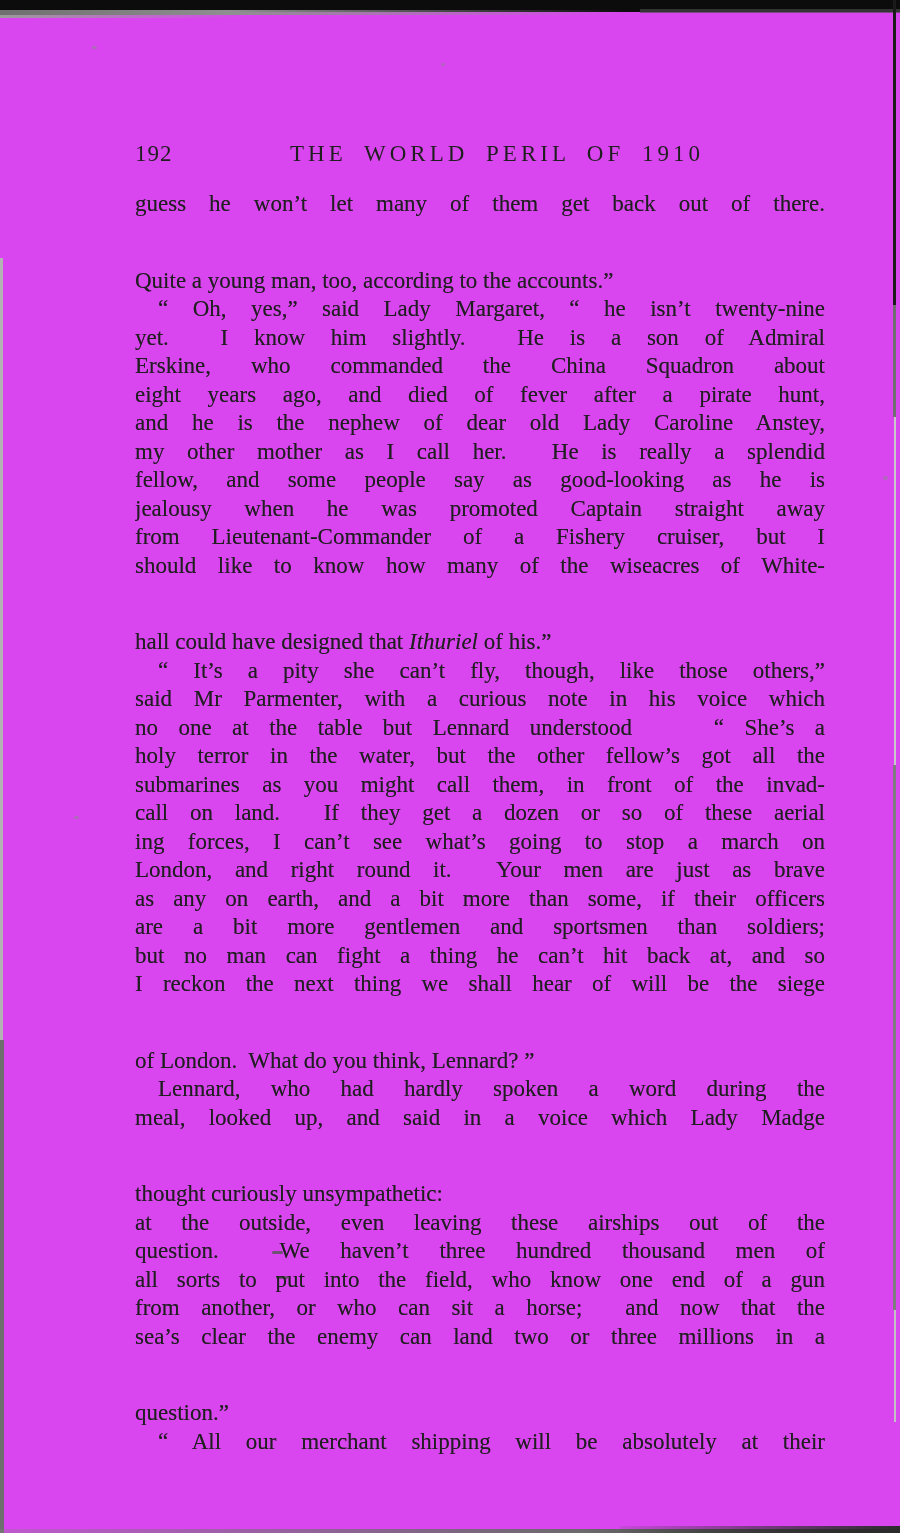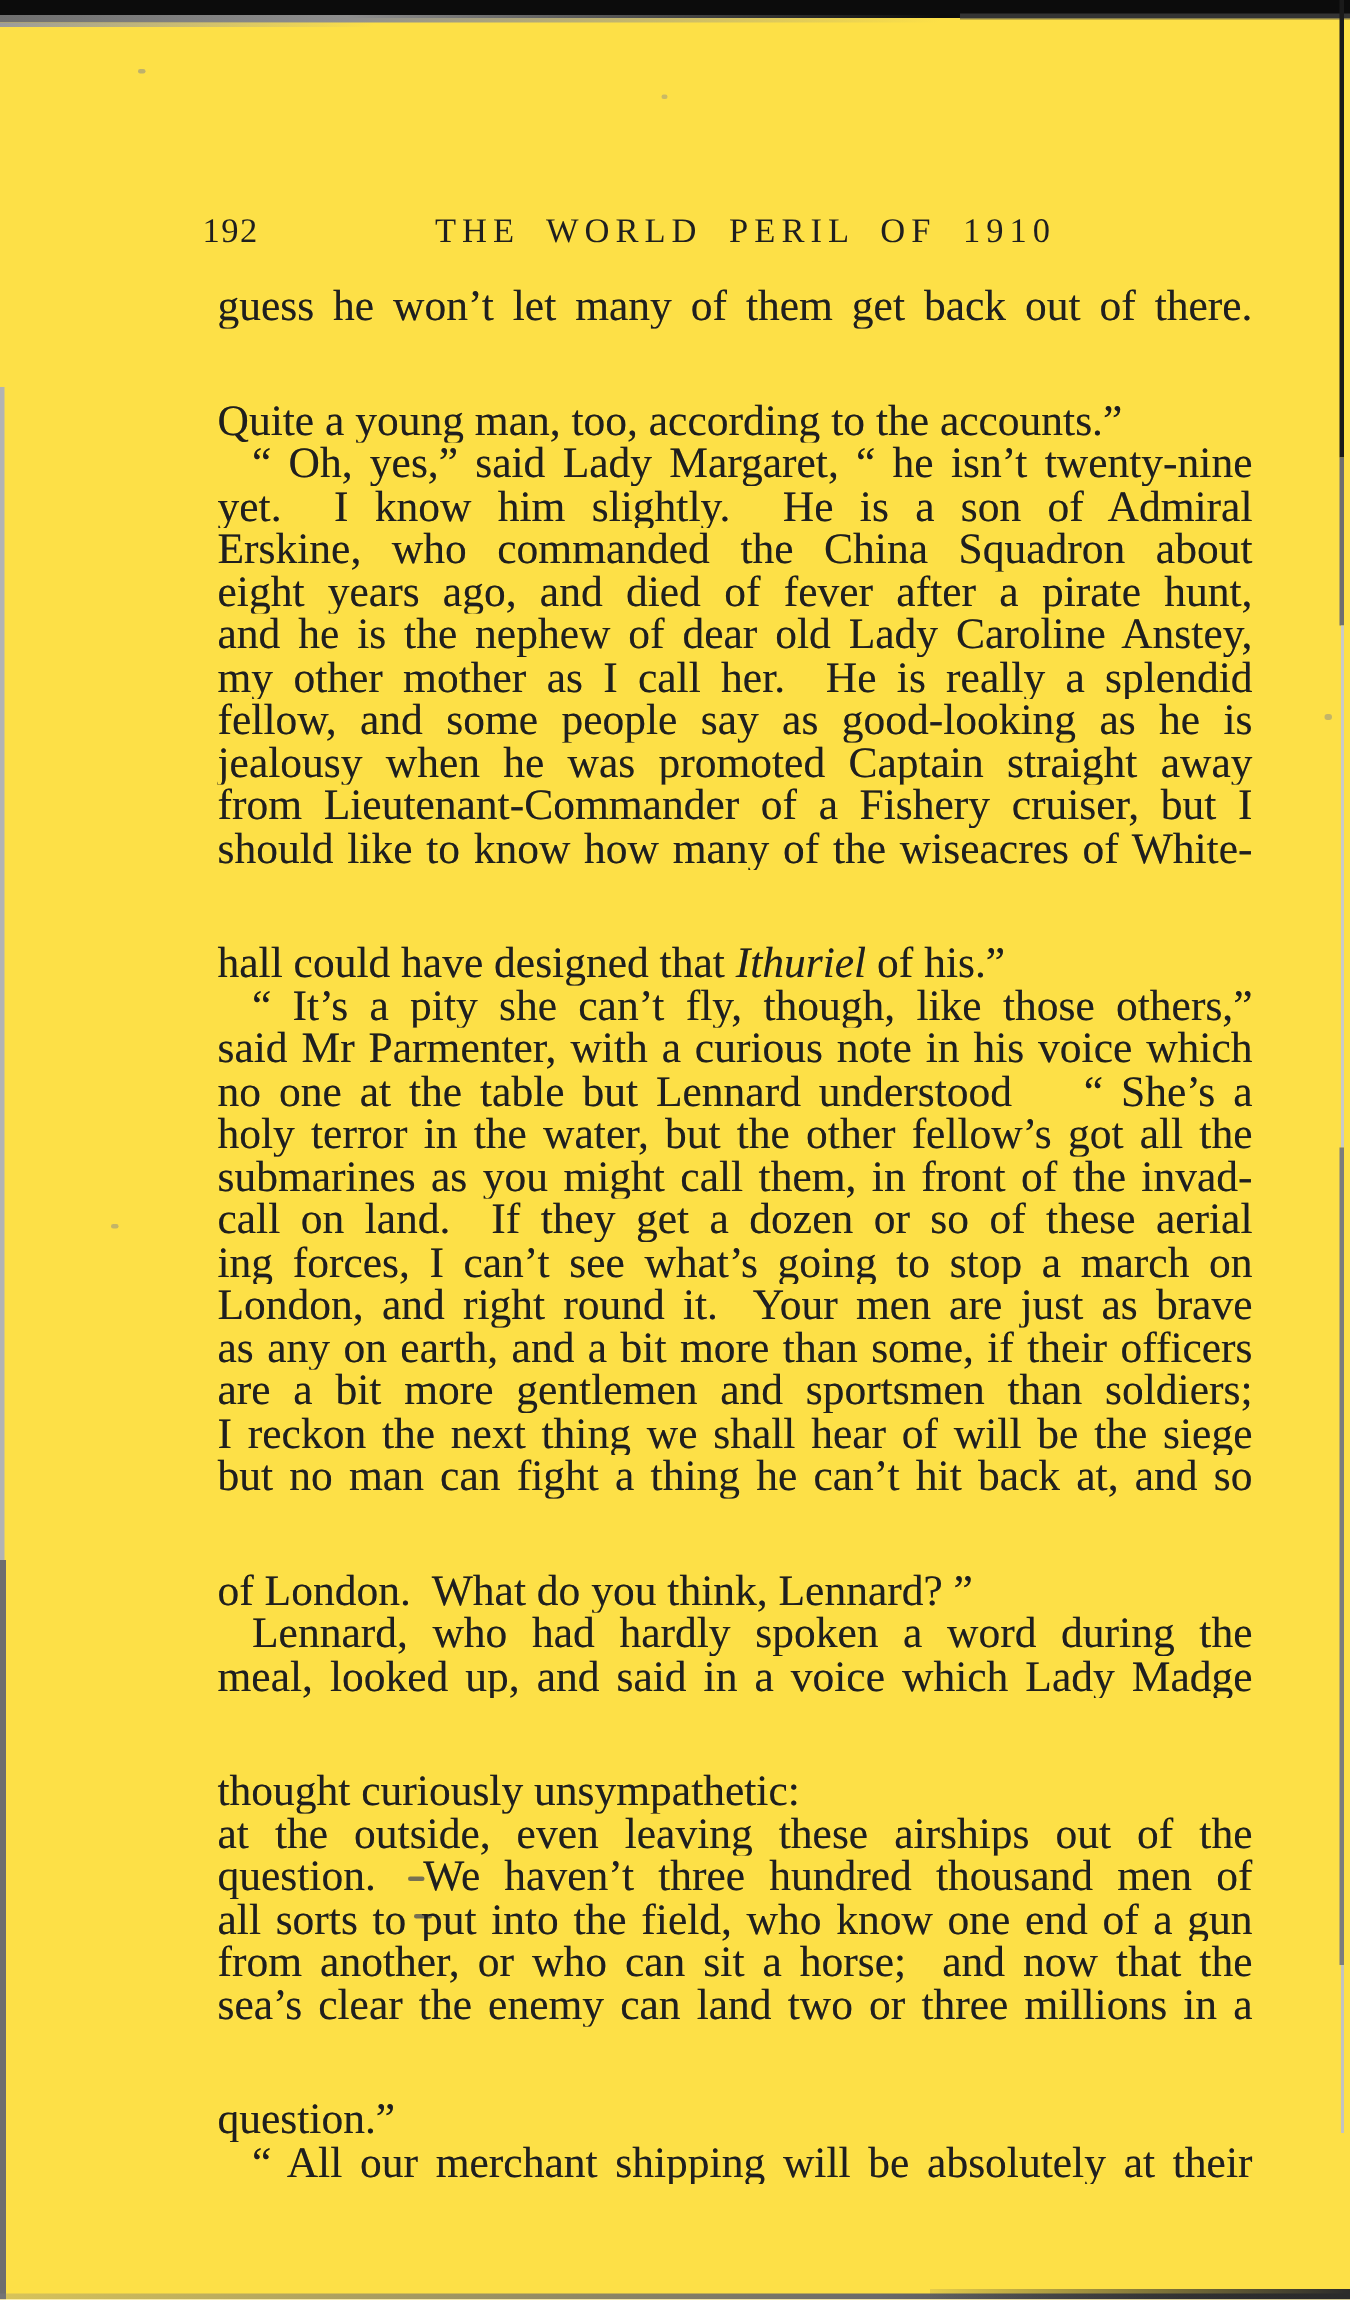--- a/index.html
+++ b/index.html
@@ -1,20 +1,20 @@
 <!DOCTYPE html>
 <html><head>
 <meta charset="utf-8">
 <style>
   html, body { margin: 0; padding: 0; background: #ffffff; }
   #scan-page {
     position: relative;
     width: 900px;
     height: 1533px;
-    background: #fde047;
+    background: #d946ef;
     overflow: hidden;
     font-family: "Liberation Serif", "DejaVu Serif", serif;
     color: #1f1f1f;
   }
 
   
   .artifact { position: absolute; pointer-events: none; }
   .top-band   { top: 0; left: 0; width: 900px; height: 12px; background: #0c0c0c; }
   .top-streak1{ top: 10px; left: 0; width: 660px; height: 5px;
                 background: linear-gradient(to right, #6f6f6f, #8f8f8f 35%, rgba(150,150,150,0) 95%); }
@@ -58,23 +58,23 @@
     text-align: center;
     letter-spacing: 4px;
     word-spacing: 8px;
     transform: translateX(8px);
     white-space: nowrap;
   }
 
   
   .text-block {
     position: absolute;
-    left: 145px; top: 190px;
+    left: 135px; top: 190px;
     width: 690px;
-    font-size: 29px;
+    font-size: 23px;
     line-height: 28.5px;
     text-shadow: 0 0 0.4px rgba(10,10,10,.45);
   }
   .para { margin: 0; }
   .line {
     text-align: justify;
     text-align-last: justify;
     height: 28.5px;
     overflow: hidden;
   }
@@ -134,22 +134,22 @@
         <div class="line indent">“ It’s a pity she can’t fly, though, like those others,”</div>
         <div class="line">said Mr Parmenter, with a curious note in his voice which</div>
         <div class="line">no one at the table but Lennard understood&nbsp; &nbsp; “ She’s a</div>
         <div class="line">holy terror in the water, but the other fellow’s got all the</div>
         <div class="line">submarines as you might call them, in front of the invad-</div>
         <div class="line">call on land.&nbsp; If they get a dozen or so of these aerial</div>
         <div class="line">ing forces, I can’t see what’s going to stop a march on</div>
         <div class="line">London, and right round it.&nbsp;  Your men are just as brave</div>
         <div class="line">as any on earth, and a bit more than some, if their officers</div>
         <div class="line">are a bit more gentlemen and sportsmen than soldiers;</div>
+        <div class="line">but no man can fight a thing he can’t hit back at, and so</div>
         <div class="line">I reckon the next thing we shall hear of will be the siege</div>
-        <div class="line">but no man can fight a thing he can’t hit back at, and so</div>
         <div class="line last">of London.&nbsp;  What do you think, Lennard? ”</div>
       </div>
       <div class="para">
         <div class="line indent">Lennard, who had hardly spoken a word during the</div>
         <div class="line">meal, looked up, and said in a voice which Lady Madge</div>
         <div class="line last">thought curiously unsympathetic:</div>
       </div>
       <div class="para">
         <div class="line">at the outside, even leaving these airships out of the</div>
         <div class="line">question.&nbsp; We haven’t three hundred thousand men of</div>

